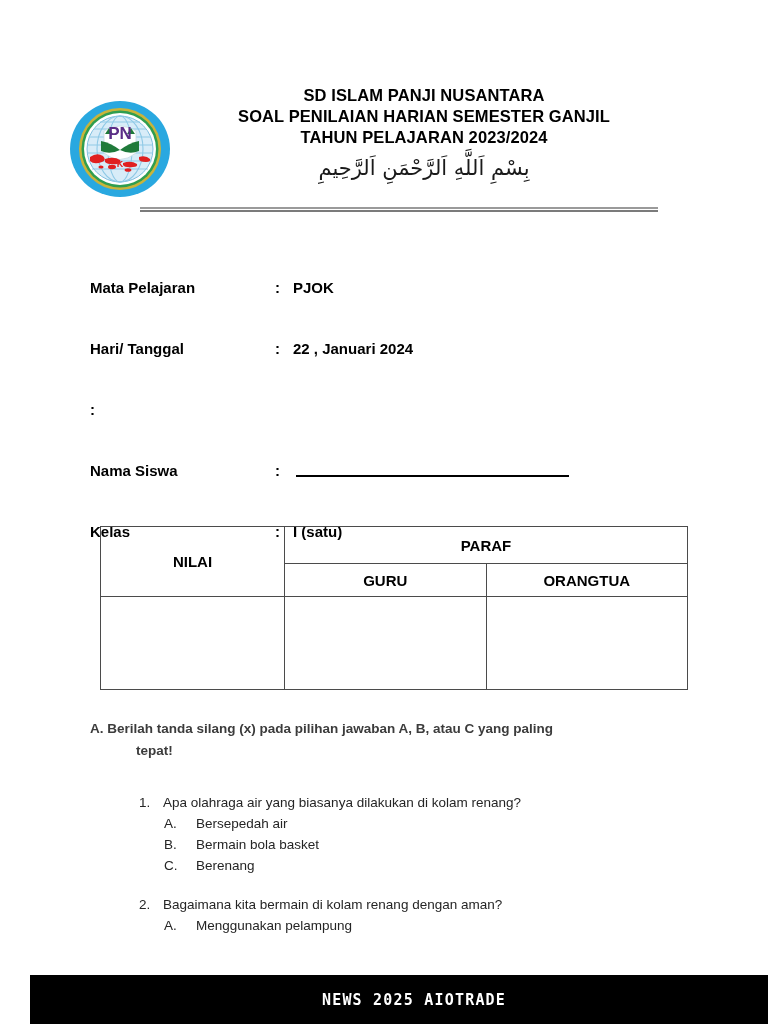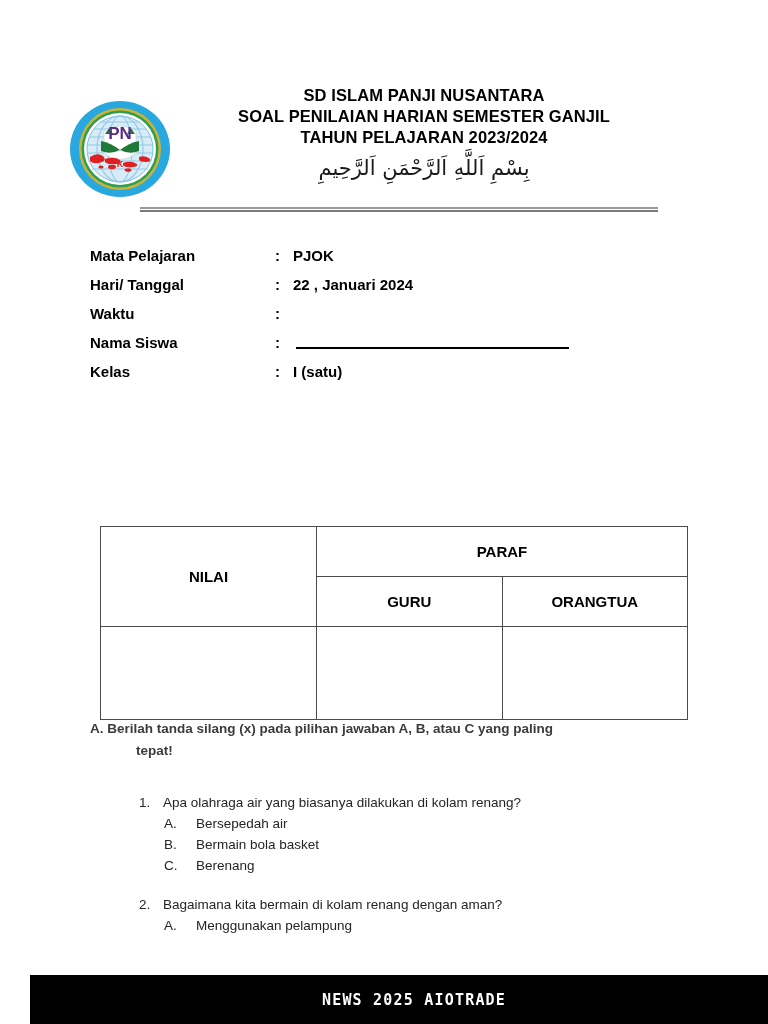--- a/index.html
+++ b/index.html
@@ -88,20 +88,21 @@
     position: absolute;
     left: 90px;
     top: 246px;
     width: 560px;
   }
   .field-row {
     position: relative;
     height: 29px;
     display: flex;
     align-items: flex-start;
+    margin-top: 32px;
   }
   .field-label {
     width: 185px;
     font-weight: bold;
     font-size: 15px;
     line-height: 20px;
     color: #000;
   }
   .field-colon {
     width: 18px;
@@ -134,21 +135,21 @@
     border-collapse: collapse;
     table-layout: fixed;
   }
   .grade-table td {
     border: 1.6px solid #4b4b4b;
     text-align: center;
     vertical-align: middle;
     font-weight: bold;
     font-size: 15px;
     color: #000;
-    padding: 16px;
+    padding: 0;
   }
   .gt-nilai   { width: 183px; }
   .gt-guru    { width: 199px; }
   .gt-ortu    { width: 206px; }
   .row-h1 { height: 37px; }
   .row-h2 { height: 33px; }
   .row-h3 { height: 93px; }
 
   
   .instruction {
@@ -293,21 +294,20 @@
       <div class="field-value">PJOK</div>
     </div>
 
     <div class="field-row">
       <div class="field-label">Hari/ Tanggal</div>
       <div class="field-colon">:</div>
       <div class="field-value">22 , Januari 2024</div>
     </div>
 
     <div class="field-row">
-      <div class="field-label">Waktu</div>
       <div class="field-colon">:</div>
       <div class="field-value"></div>
     </div>
 
     <div class="field-row">
       <div class="field-label">Nama Siswa</div>
       <div class="field-colon">:</div>
       <div class="field-blank-line"></div>
     </div>
 

